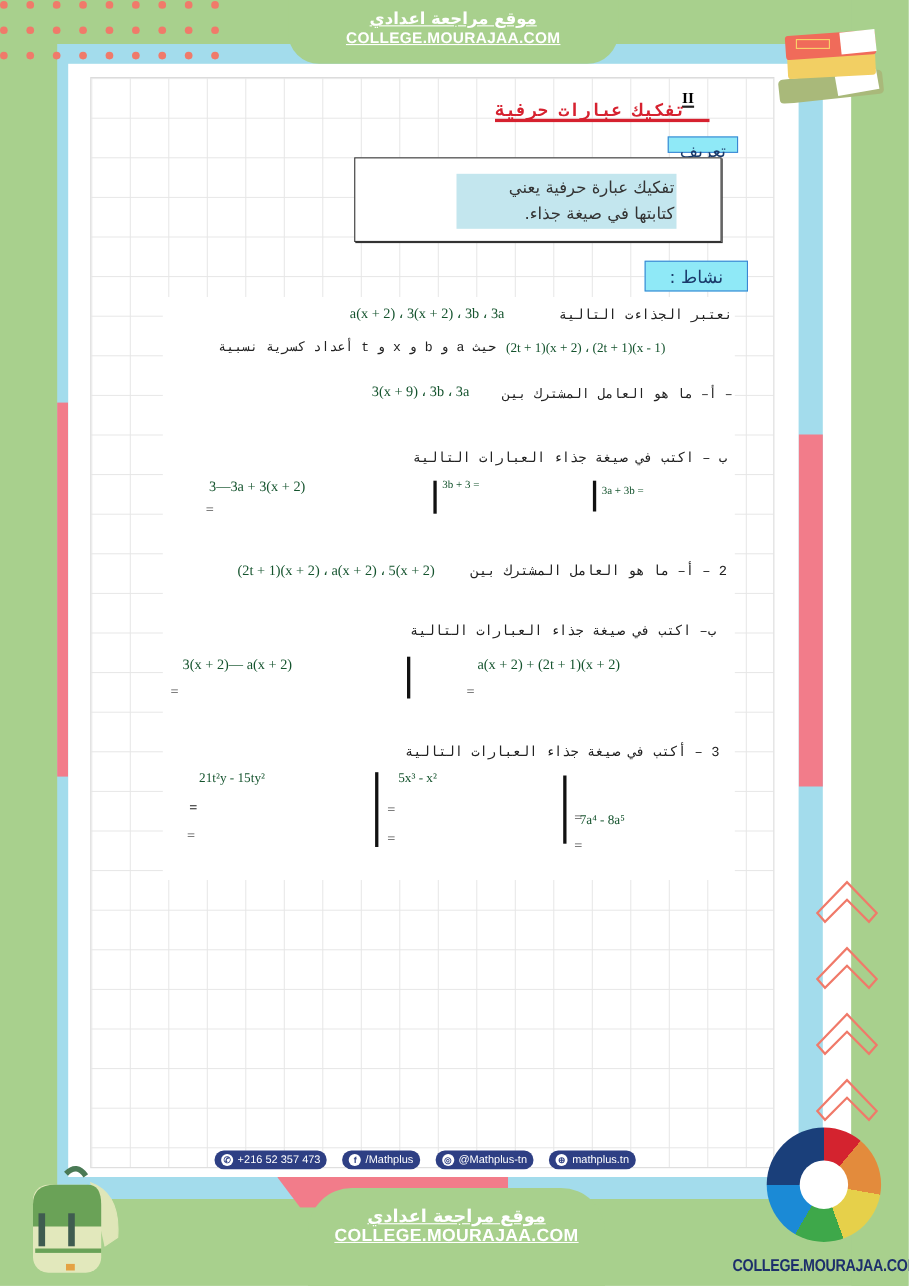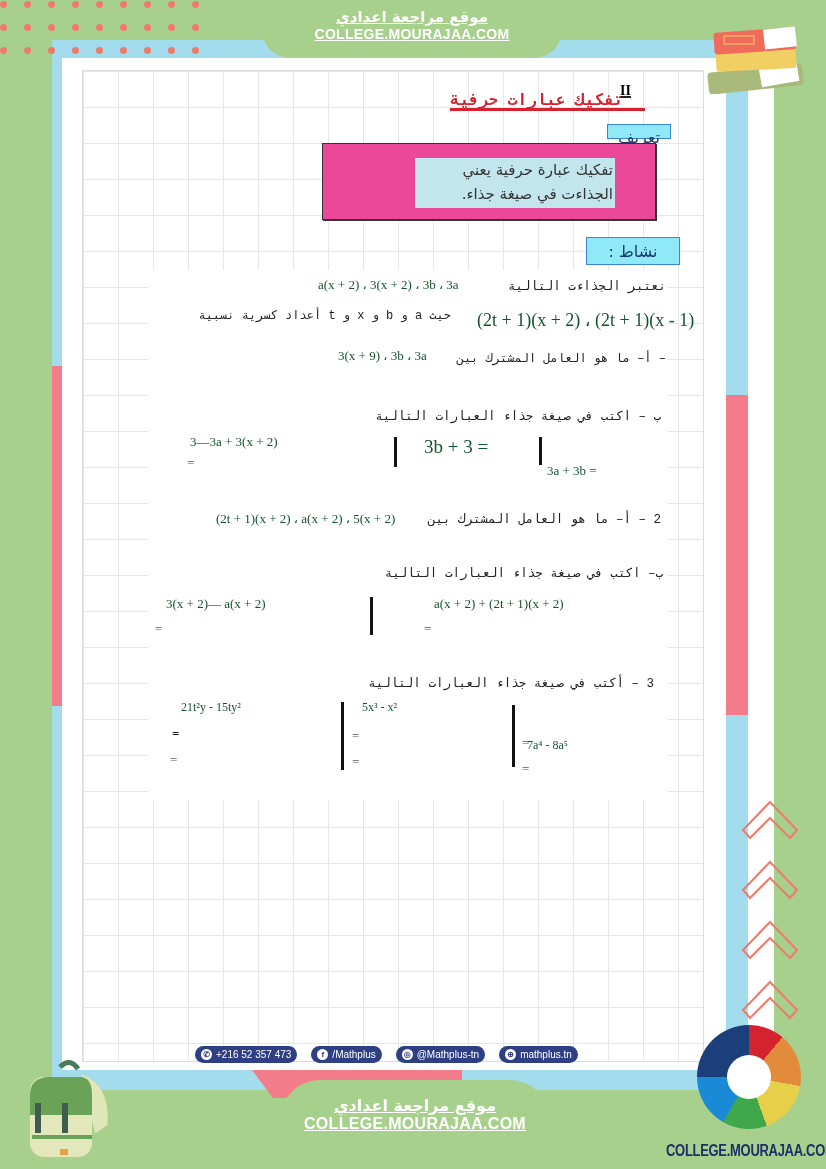--- a/index.html
+++ b/index.html
@@ -47,21 +47,21 @@
 
   .doc-text { position: absolute; direction: rtl; font-family: Liberation Mono, monospace; color: #222; white-space: nowrap; }
   .math { font-family: "Liberation Serif", serif; direction: ltr; unicode-bidi: embed; color: #14532d; }
   .abs { position: absolute; white-space: nowrap; }
 
   .section-title { left: 450px; top: 90px; font-size: 16px; color: #d6212f; font-weight: bold; }
   .section-underline { position: absolute; left: 450px; top: 108px; width: 195px; height: 3px; background: #d6212f; }
   .roman { position: absolute; left: 620px; top: 86px; font-family: "Liberation Serif", serif; font-weight: bold; font-size: 14px; border-bottom: 2px solid #222; line-height: 10px; }
 
   .label-box { position: absolute; background: #8fe9f7; border: 1px solid #3a86d3; color: #1a3a6a; font-size: 16px; text-align: center; direction: rtl; }
-  .def-box { position: absolute; left: 322px; top: 143px; width: 334px; height: 77px; background: #ec4899; border: 1px solid #333; box-shadow: 1px 1px 0 #333; }
+  .def-box { position: absolute; left: 322px; top: 143px; width: 334px; height: 77px; background: #ffffff; border: 1px solid #333; box-shadow: 1px 1px 0 #333; }
   .def-inner { position: absolute; right: 40px; top: 14px; width: 200px; height: 50px; background: #c3e6ee; direction: rtl; font-size: 15px; line-height: 24px; text-align: right; color: #333; padding-right: 2px; }
 
   .vbar { position: absolute; width: 3px; background: #111; }
   .eq { font-family: "Liberation Serif", serif; font-size: 13px; color: #555; }
 
   .social-row { position: absolute; top: 1046px; left: 195px; display: flex; gap: 14px; }
   .social-pill { background: #2e3f84; color: #fff; border-radius: 10px; height: 17px; padding: 0 6px; font-size: 10px; display: flex; align-items: center; gap: 4px; font-family: "Liberation Sans", sans-serif; }
   .social-pill .ico { width: 11px; height: 11px; border-radius: 50%; background: #fff; color: #2e3f84; font-size: 8px; display: flex; align-items: center; justify-content: center; font-weight: bold; }
 
   .chevrons { position: absolute; left: 735px; top: 790px; width: 70px; height: 240px; }
@@ -130,48 +130,48 @@
 </svg>
 
 <div class="roman">II</div>
 <div class="doc-text section-title">تفكيك عبارات حرفية</div>
 <div class="section-underline"></div>
 
 <div class="label-box" style="left:607px;top:124px;width:64px;height:15px;line-height:26px;">تعريف</div>
 <div class="def-box">
   <div class="def-inner">
     <div>تفكيك عبارة حرفية يعني</div>
-    <div>الجذاءت في صيغة جذاء.</div>
+    <div>كتابتها في صيغة جذاء.</div>
   </div>
 </div>
 
 <div class="label-box" style="left:586px;top:237px;width:94px;height:28px;line-height:28px;">نشاط :</div>
 
 <div class="content"></div>
 
 <div class="doc-text" style="right:160px;top:278px;font-size:12.5px;">نعتبر الجذاءت التالية</div>
 <div class="abs math" style="left:318px;top:277px;font-size:13px;">a(x + 2)  ،  3(x + 2)  ،  3b  ،  3a</div>
-<div class="abs math" style="left:460px;top:309px;font-size:18px;margin-left:17px;">(2t + 1)(x + 2)  ،  (2t + 1)(x - 1)</div>
+<div class="abs math" style="left:460px;top:309px;font-size:12px;">(2t + 1)(x + 2)  ،  (2t + 1)(x - 1)</div>
 <div class="doc-text" style="right:375px;top:308px;font-size:12px;">حيث  a  و  b  و  x  و  t  أعداد كسرية نسبية</div>
 
 <div class="doc-text" style="right:160px;top:351px;font-size:12px;">– أ–  ما هو العامل المشترك بين</div>
 <div class="abs math" style="left:338px;top:348px;font-size:13px;">3(x + 9)   ،   3b   ،   3a</div>
 
 <div class="doc-text" style="right:165px;top:408px;font-size:12.5px;">ب – اكتب في صيغة جذاء العبارات التالية</div>
 <div class="vbar" style="left:539px;top:437px;height:28px;"></div>
-<div class="abs math" style="left:547px;top:463px;font-size:13px;">3a + 3b  =</div>
+<div class="abs math" style="left:547px;top:441px;font-size:10px;">3a + 3b  =</div>
 <div class="vbar" style="left:394px;top:437px;height:30px;"></div>
-<div class="abs math" style="left:424px;top:436px;font-size:19px;">3b + 3  =</div>
+<div class="abs math" style="left:402px;top:436px;font-size:10px;">3b + 3  =</div>
 <div class="abs math" style="left:190px;top:434px;font-size:13px;">3—3a + 3(x + 2)</div>
 <div class="abs eq" style="left:187px;top:455px;">=</div>
 
 <div class="doc-text" style="right:165px;top:511px;font-size:12.5px;">2 – أ–  ما هو العامل المشترك بين</div>
 <div class="abs math" style="left:216px;top:511px;font-size:13px;">(2t + 1)(x + 2)   ،   a(x + 2)   ،   5(x + 2)</div>
 
-<div class="doc-text" style="right:163px;top:565px;font-size:12.5px;">ب– اكتب في صيغة جذاء العبارات التالية</div>
+<div class="doc-text" style="right:175px;top:565px;font-size:12.5px;">ب– اكتب في صيغة جذاء العبارات التالية</div>
 <div class="abs math" style="left:434px;top:596px;font-size:13px;">a(x + 2) + (2t + 1)(x + 2)</div>
 <div class="abs eq" style="left:424px;top:621px;">=</div>
 <div class="vbar" style="left:370px;top:597px;height:38px;"></div>
 <div class="abs math" style="left:166px;top:596px;font-size:13px;">3(x + 2)— a(x + 2)</div>
 <div class="abs eq" style="left:155px;top:621px;">=</div>
 
 <div class="doc-text" style="right:172px;top:659px;font-size:12.5px;margin-top:16px;">3 – أكتب في صيغة جذاء العبارات التالية</div>
 
 <div class="abs math" style="left:527px;top:738px;font-size:12px;">7a⁴ - 8a⁵</div>
 <div class="vbar" style="left:512px;top:705px;height:62px;"></div>

